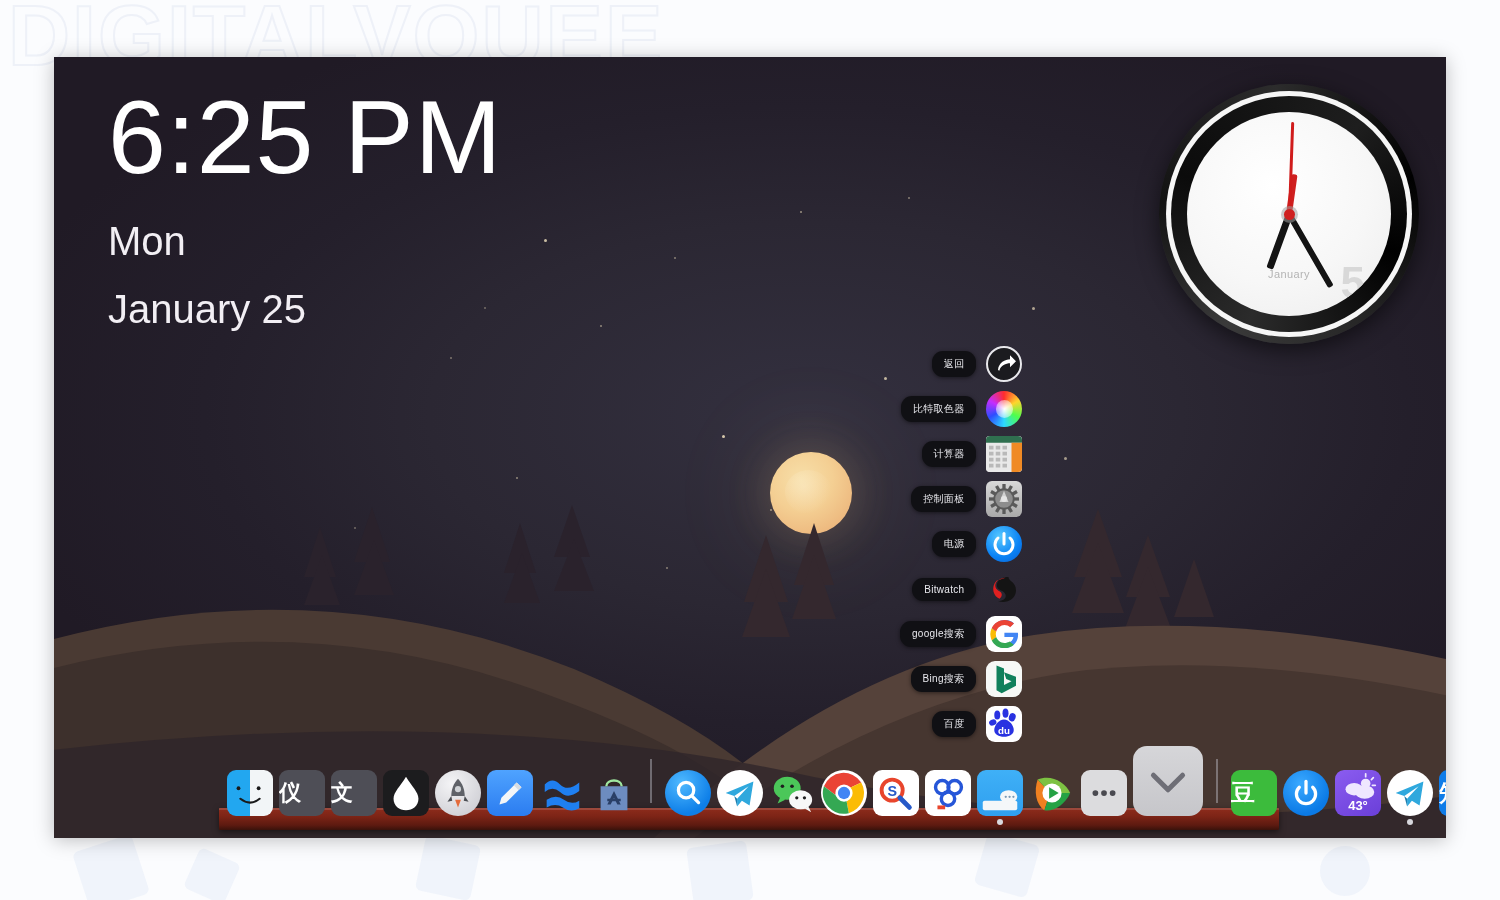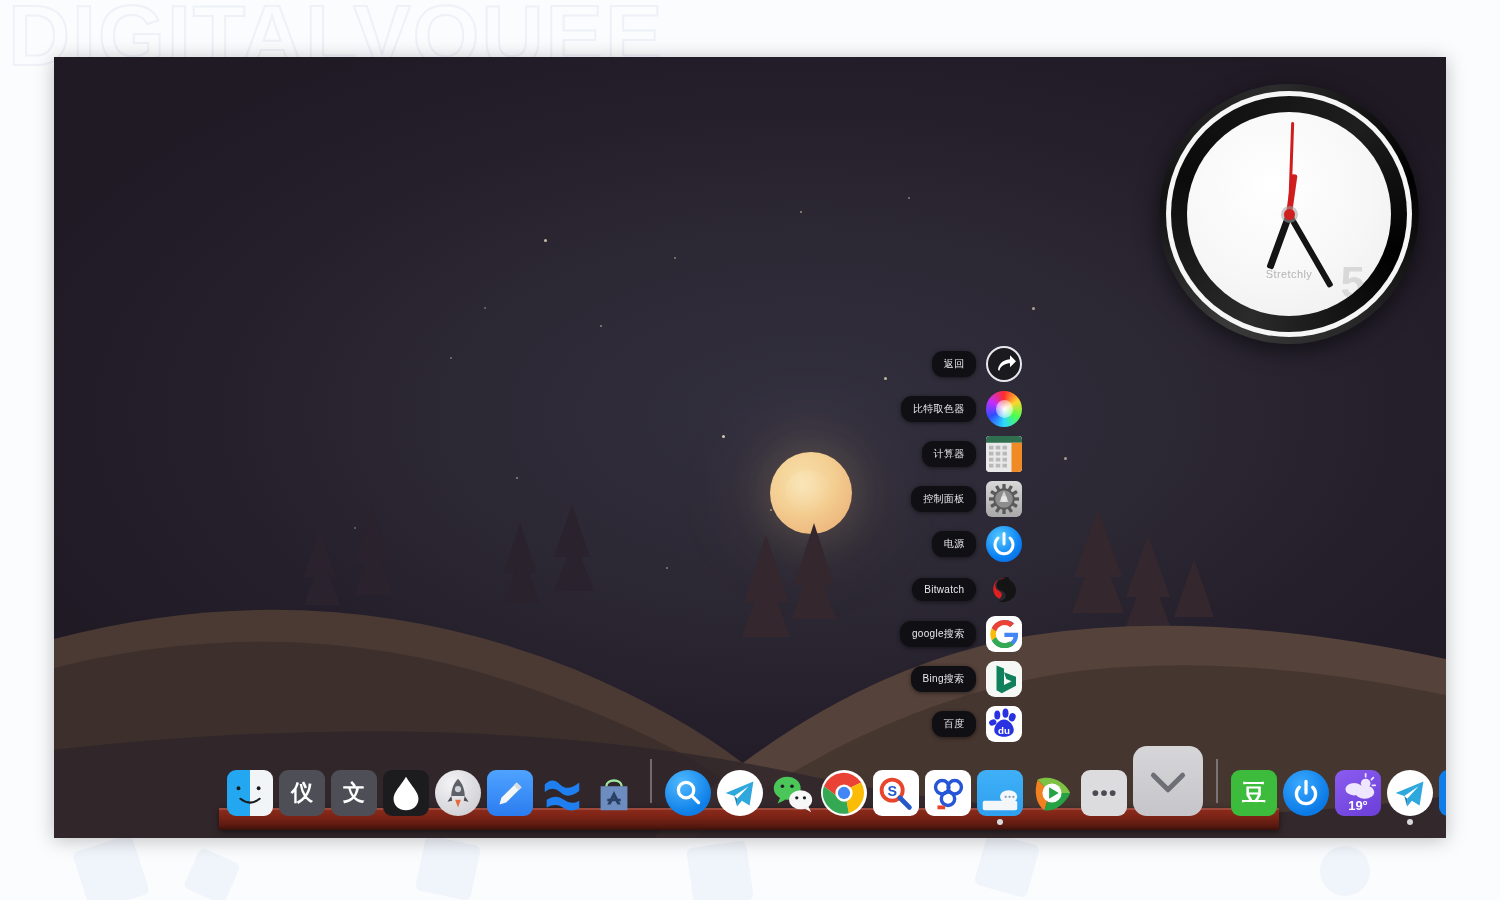--- a/index.html
+++ b/index.html
@@ -165,21 +165,21 @@
     width:2px; height:44px; flex:0 0 2px; margin:0 7px;
     background:rgba(190,190,200,.45); align-self:center;
   }
   .run-dot {
     position:absolute; bottom:-9px; left:50%; margin-left:-3px;
     width:6px; height:6px; border-radius:50%;
     background:#d8d8dd;
   }
   .ico {
     width:100%; height:100%; border-radius:10px;
-    display:flex; align-items:center; justify-content:center;
+    display:flex; align-items:center; justify-content:flex-start;
     font-size:22px; font-weight:700; color:#fff;
     overflow:hidden; position:relative;
   }
   .ico.circle { border-radius:50%; }
   .ico.sq { border-radius:9px; }
 </style>
 </head>
 <body>
 
 <div id="watermark-top">DIGITALVOUEE</div>
@@ -243,28 +243,33 @@
 
     <path d="M -60 781 L -60 600 Q 240 500 520 612 Q 700 688 760 781 Z" fill="#4a3a33"></path>
     <path d="M -60 781 L -60 628 Q 230 536 500 640 Q 680 706 730 781 Z" fill="#3d302c"></path>
 
     <path d="M 600 781 Q 780 610 980 578 Q 1180 548 1452 616 L 1452 781 Z" fill="#55423a"></path>
     <path d="M 640 781 Q 820 646 1010 616 Q 1200 590 1452 652 L 1452 781 Z" fill="#463630"></path>
 
     <path d="M -60 781 L -60 700 Q 400 640 760 720 Q 1100 790 1452 730 L 1452 781 Z" fill="#2e2429" opacity="0.75"></path>
   </svg>
 
+  <div id="clock-block">
+    <div id="time-text">6:25 PM</div>
+    <div id="day-text">Mon</div>
+    <div id="date-text">January 25</div>
+  </div>
 
   <div id="wallclock">
     <div class="rim"></div>
     <div class="rim2"></div>
     <div class="rim3"></div>
     <div class="face">
       <div class="numeral">5</div>
-      <div class="brand">Stretchly</div>
+      <div class="brand">January</div>
       <div class="hand hand-counter" id="hand-counter" style="transform: rotate(188deg);"></div>
       <div class="hand hand-hour" id="hand-hour" style="transform: rotate(200deg);"></div>
       <div class="hand hand-minute" id="hand-minute" style="transform: rotate(150deg);"></div>
       <div class="hand hand-second" id="hand-second" style="transform: rotate(2deg);"></div>
       <div class="cap"></div>
     </div>
   </div>
 
   <div id="float-menu">
       <div class="fm-row">
@@ -609,21 +614,21 @@
                 <circle cx="32" cy="14" r="5"></circle>
                 <g stroke="#efe7ff" stroke-width="1.8" stroke-linecap="round">
                   <line x1="32" y1="4" x2="32" y2="7"></line>
                   <line x1="40" y1="8" x2="38" y2="10"></line>
                   <line x1="42" y1="16" x2="39" y2="16"></line>
                 </g>
                 <ellipse cx="20" cy="20" rx="9" ry="6.5"></ellipse>
                 <ellipse cx="31" cy="23" rx="10" ry="7"></ellipse>
               </g>
             </svg>
-            <div style="position:absolute;left:0;right:0;bottom:3px;text-align:center;font-size:13px;font-weight:700;color:#fff;font-family:'Liberation Sans',sans-serif;">19°</div>
+            <div style="position:absolute;left:0;right:0;bottom:3px;text-align:center;font-size:13px;font-weight:700;color:#fff;font-family:'Liberation Sans',sans-serif;">43°</div>
           </div>
         </div>
         <div class="dock-item">
           <div class="ico circle" style="background: rgb(255, 255, 255);">
             <svg viewBox="0 0 48 48" width="100%" height="100%">
               <path d="M38 12 L9 24 L18 27 L33 17 L21 30 L21 38 L26 32 L34 37 Z" fill="#2fa8dd"></path>
               <path d="M18 27 L21 38 L21 30 Z" fill="#1e7fae"></path>
             </svg>
           </div>
           <div class="run-dot"></div>

